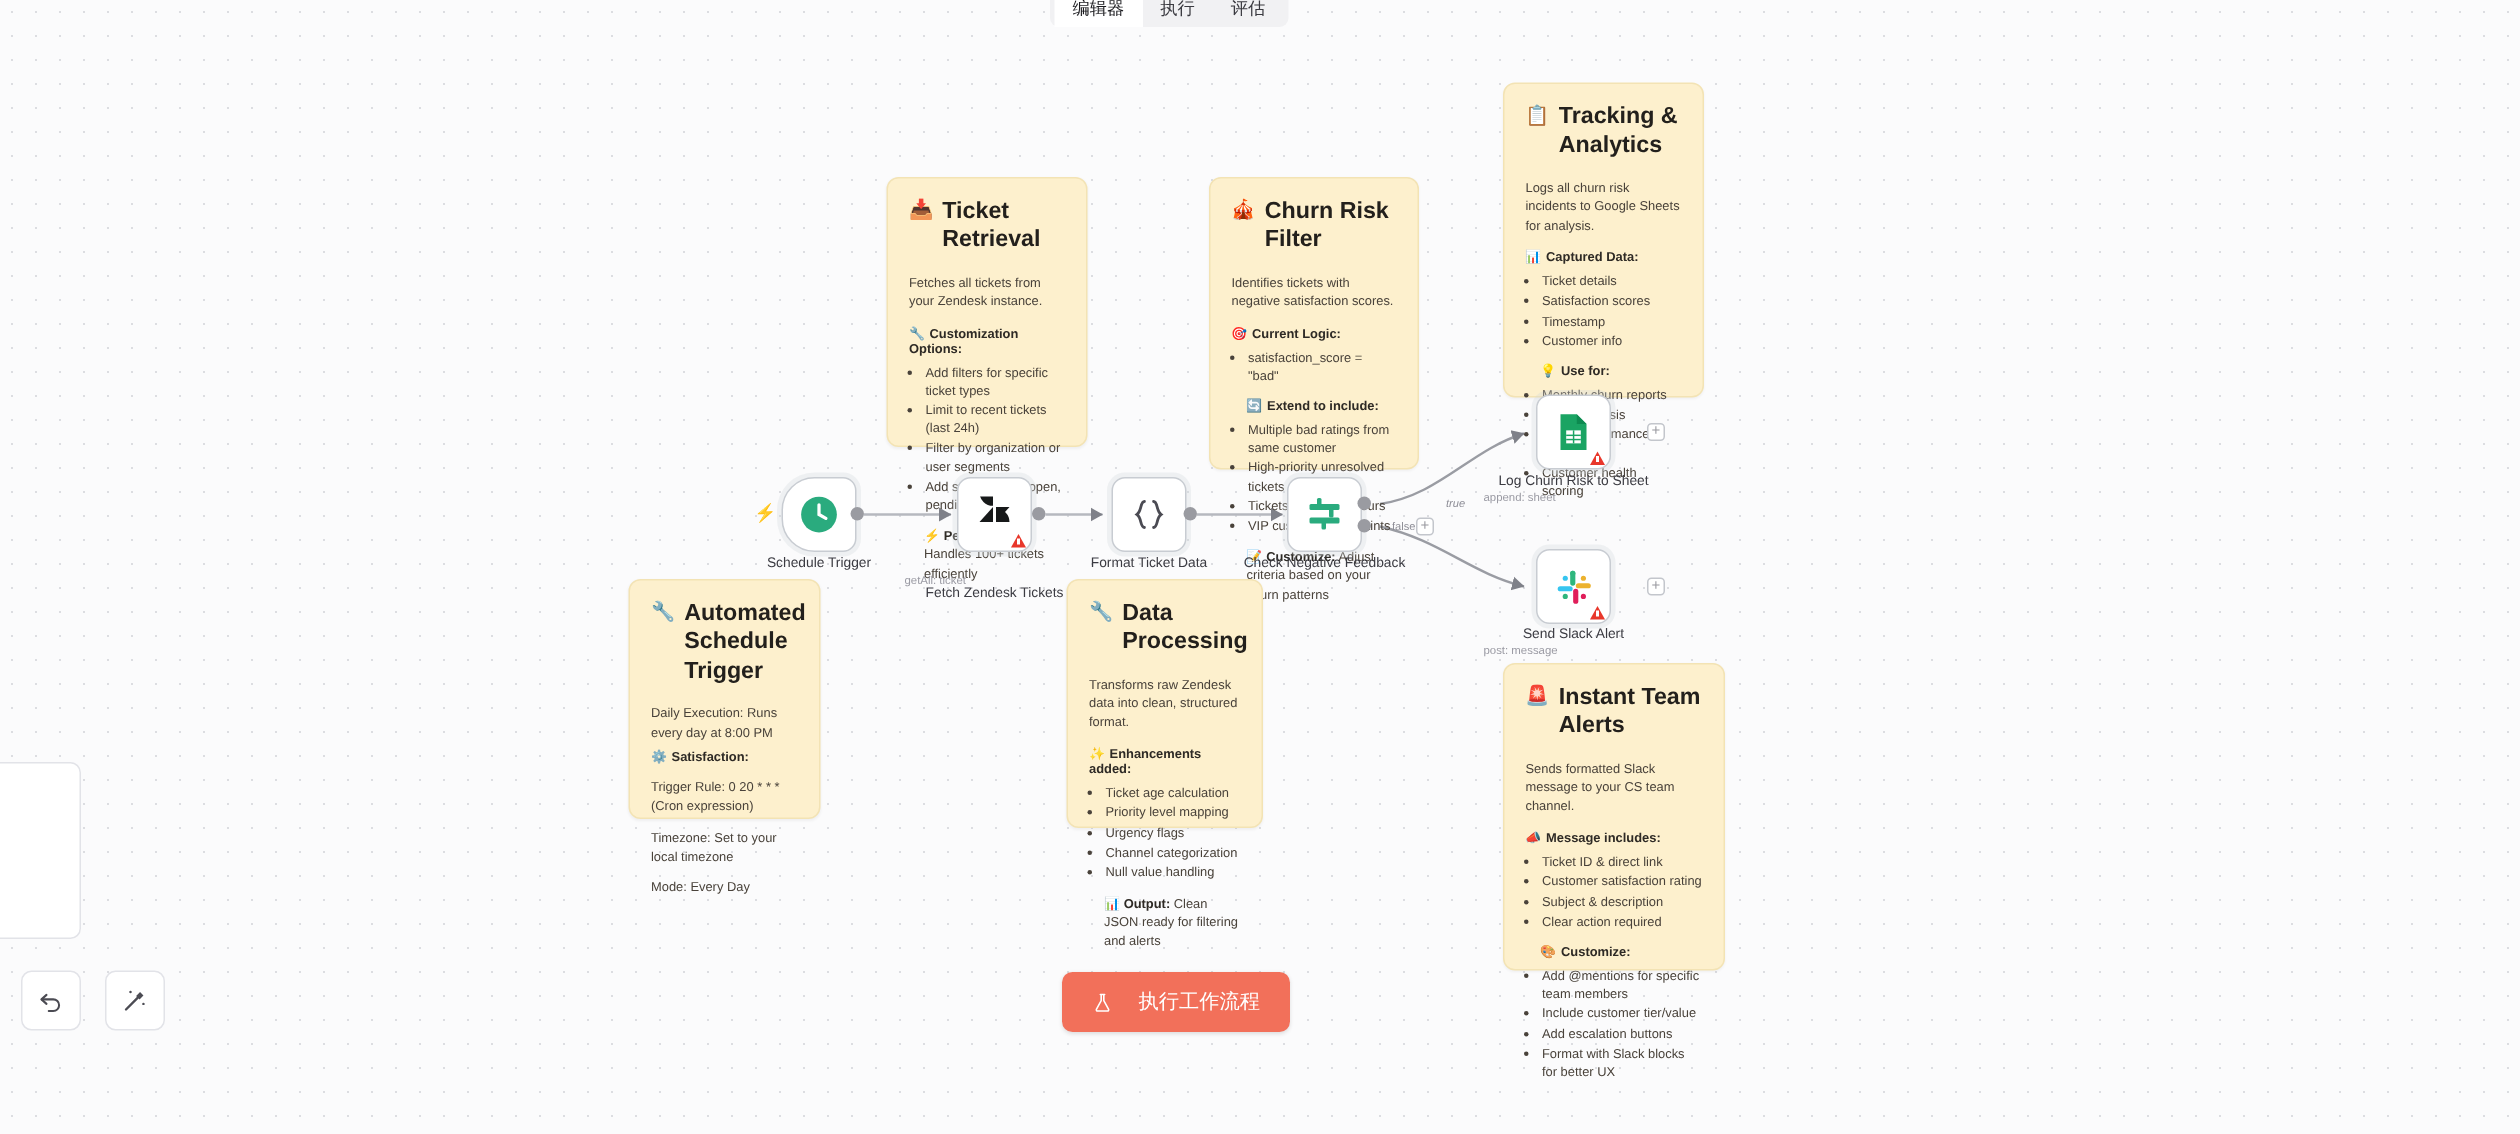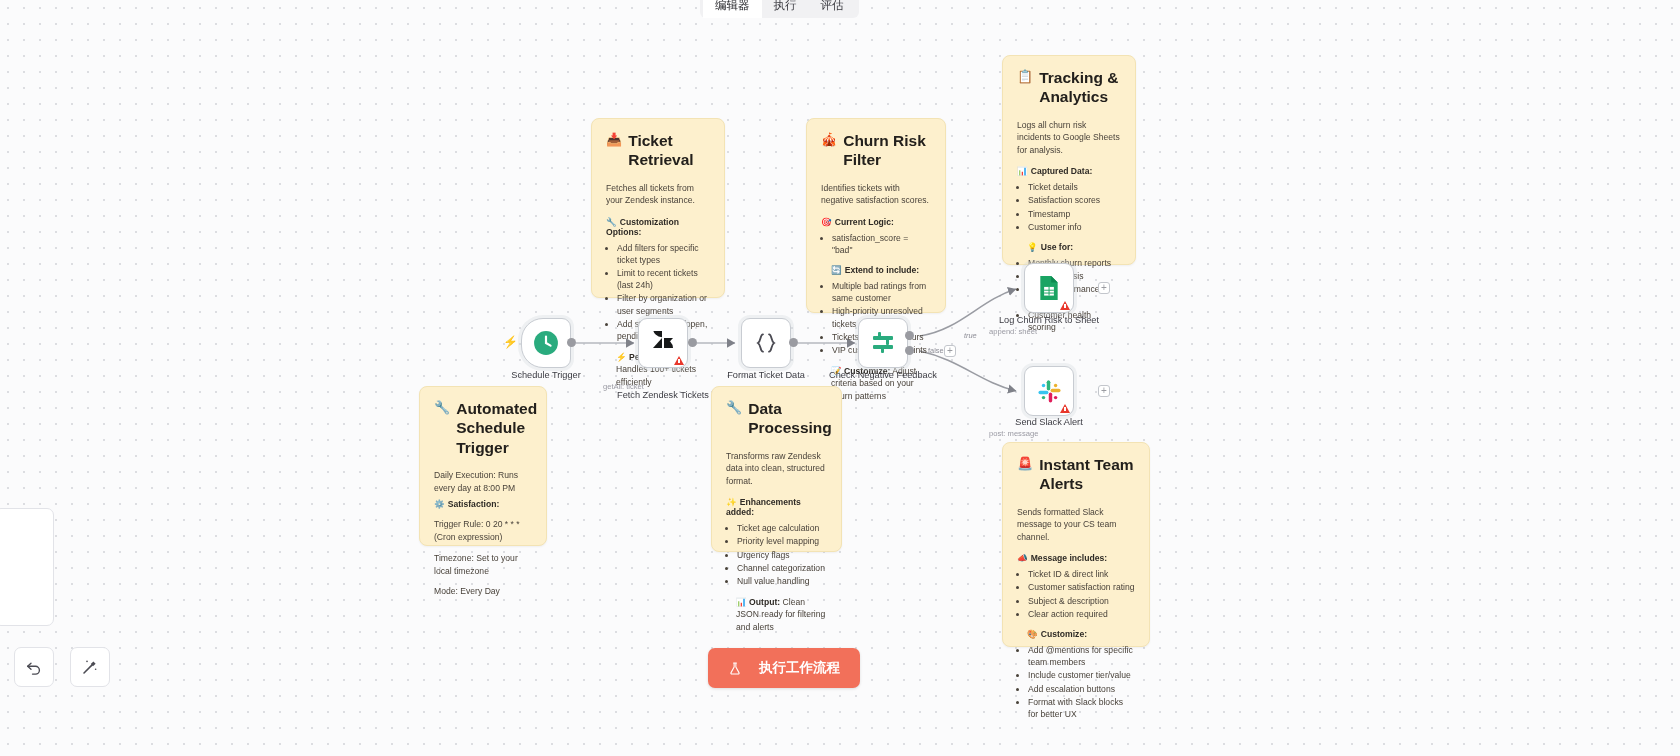--- a/index.html
+++ b/index.html
@@ -137,21 +137,21 @@
   }
 
   
   .runbtn {
     position: absolute; left: 708px; top: 648px;
     width: 152px; height: 40px;
     background: #f2705a;
     border-radius: 7px;
     display: flex; align-items: center; justify-content: center;
     gap: 17px;
-    color: #ffffff; font-size: 13.5px; font-weight: 700;
+    color: #ffffff; font-size: 13.5px; font-weight: 400;
     box-shadow: 0 1px 3px rgba(0,0,0,.12);
   }
 
   svg.wires { position: absolute; left: 0; top: 0; width: 1680px; height: 756px; pointer-events: none; }
 </style>
 </head>
 <body>
 
 <div id="canvas">
 

